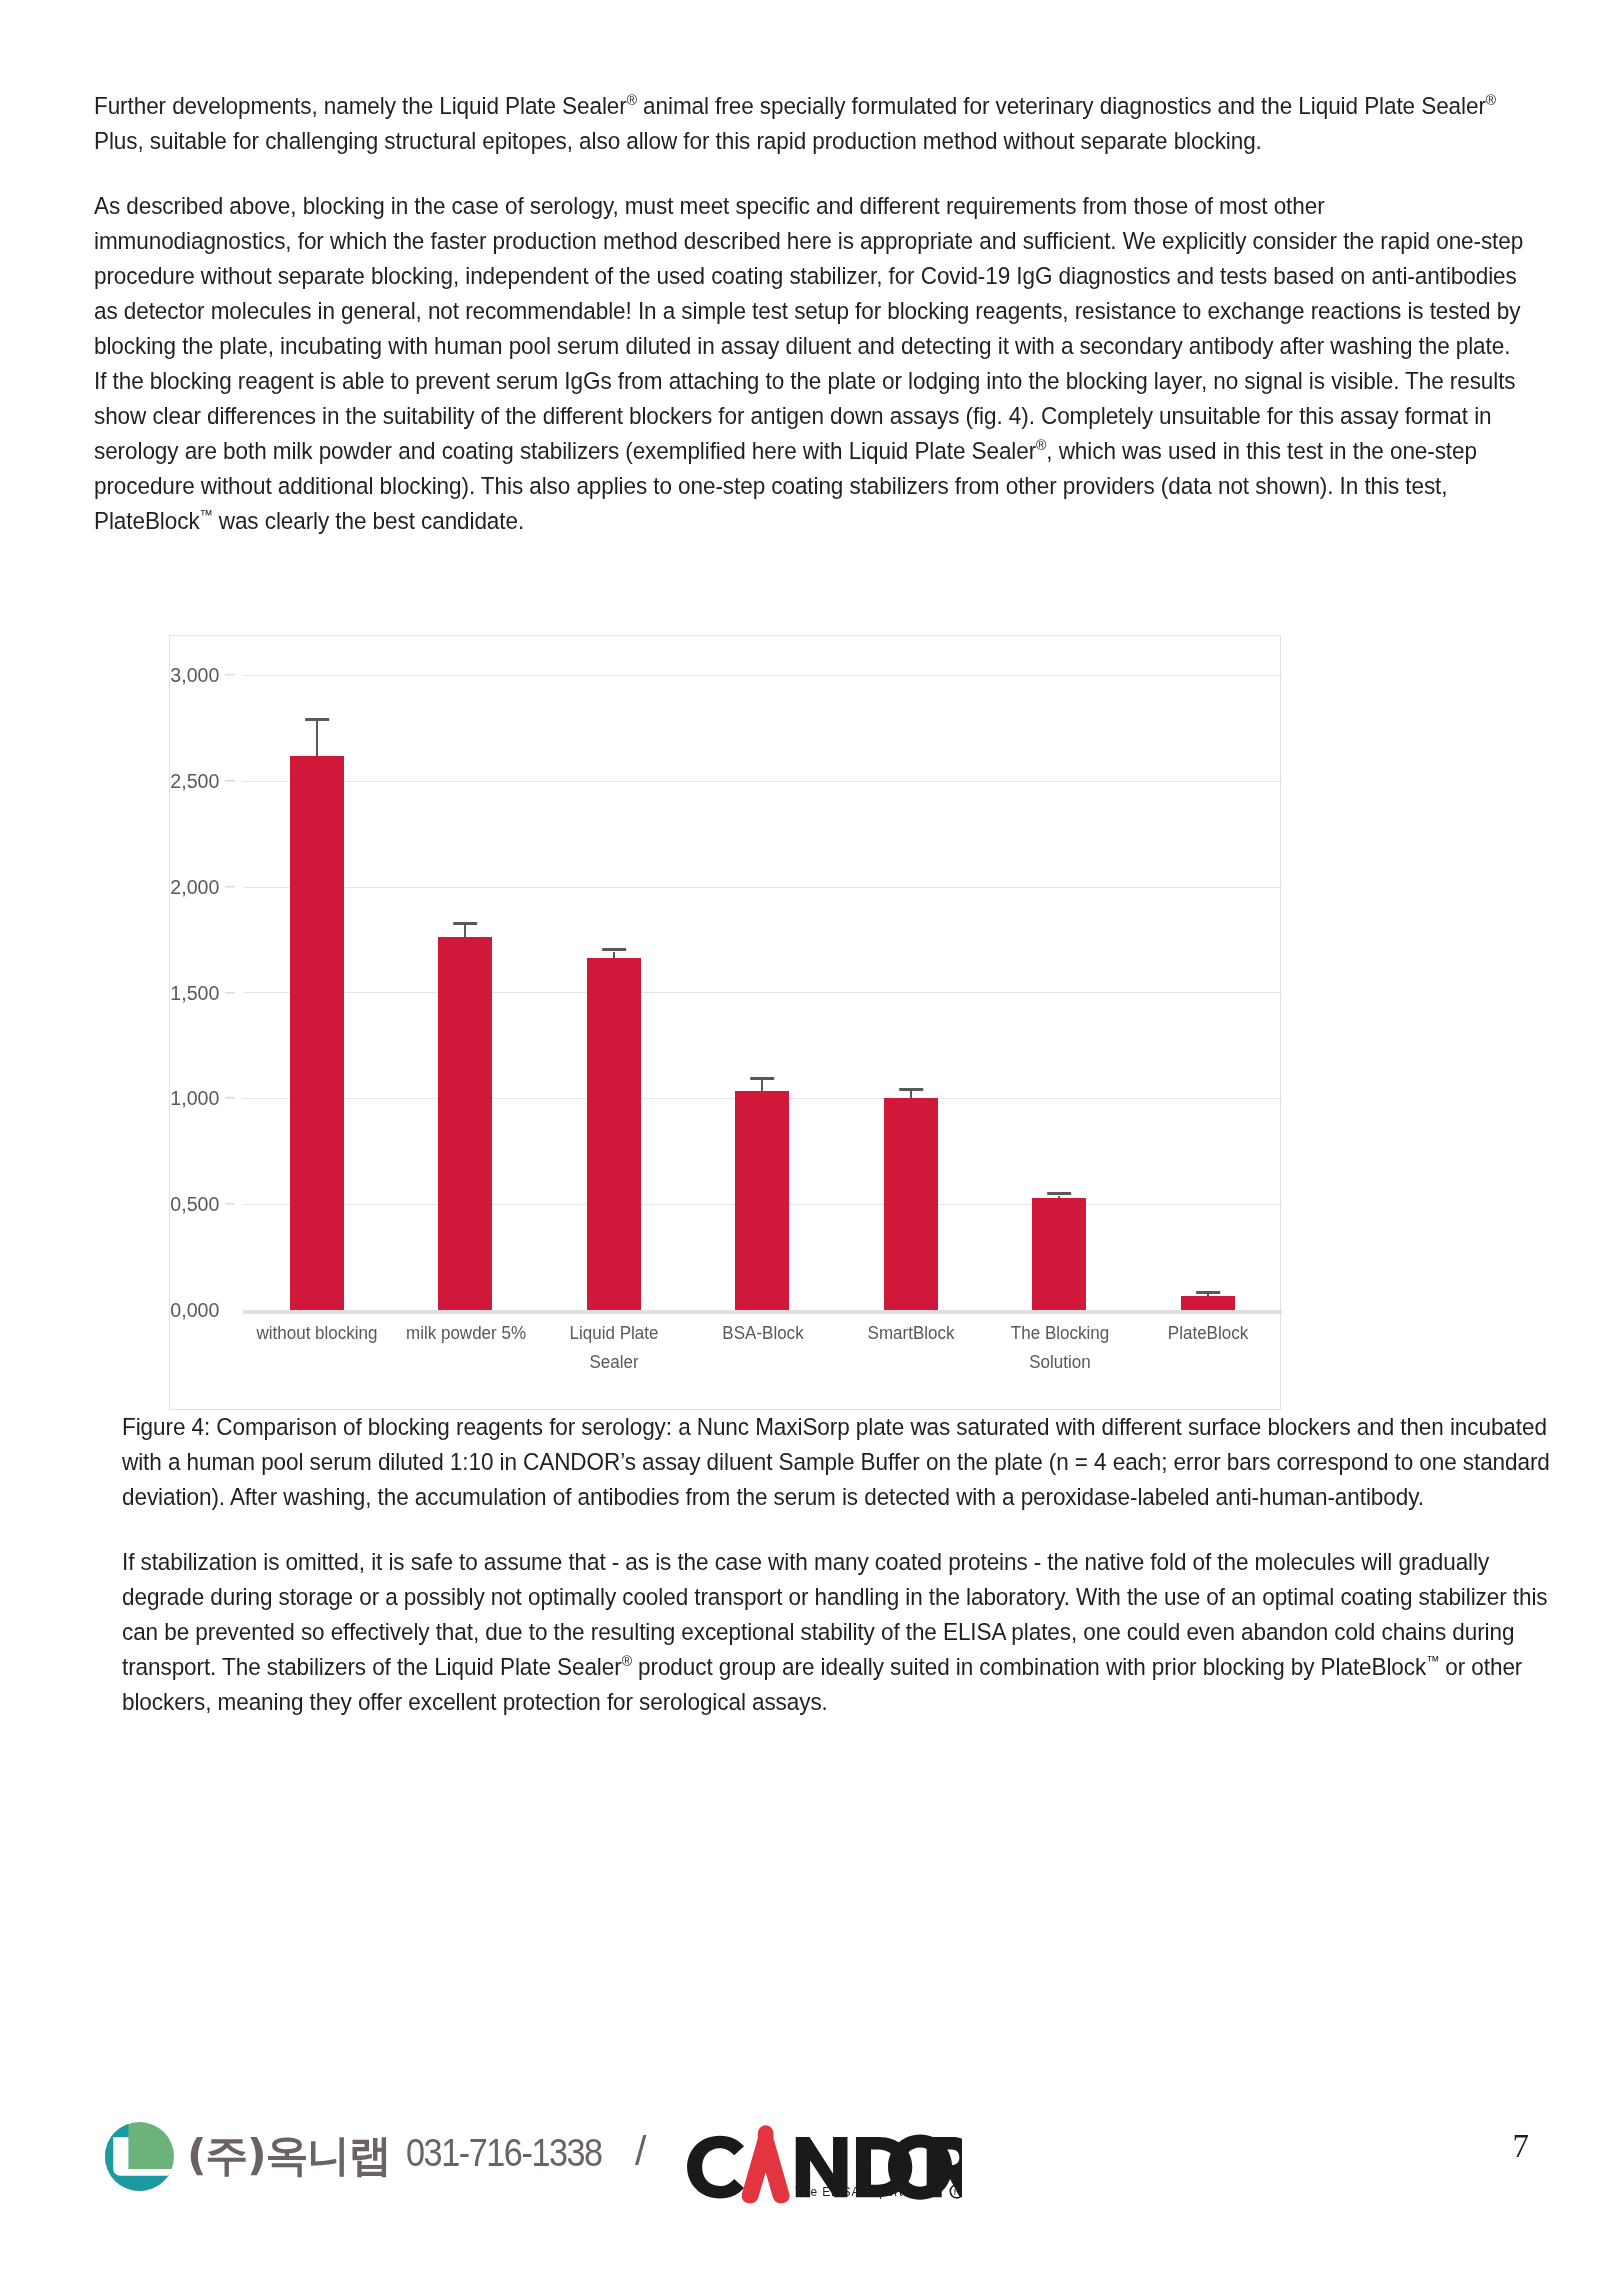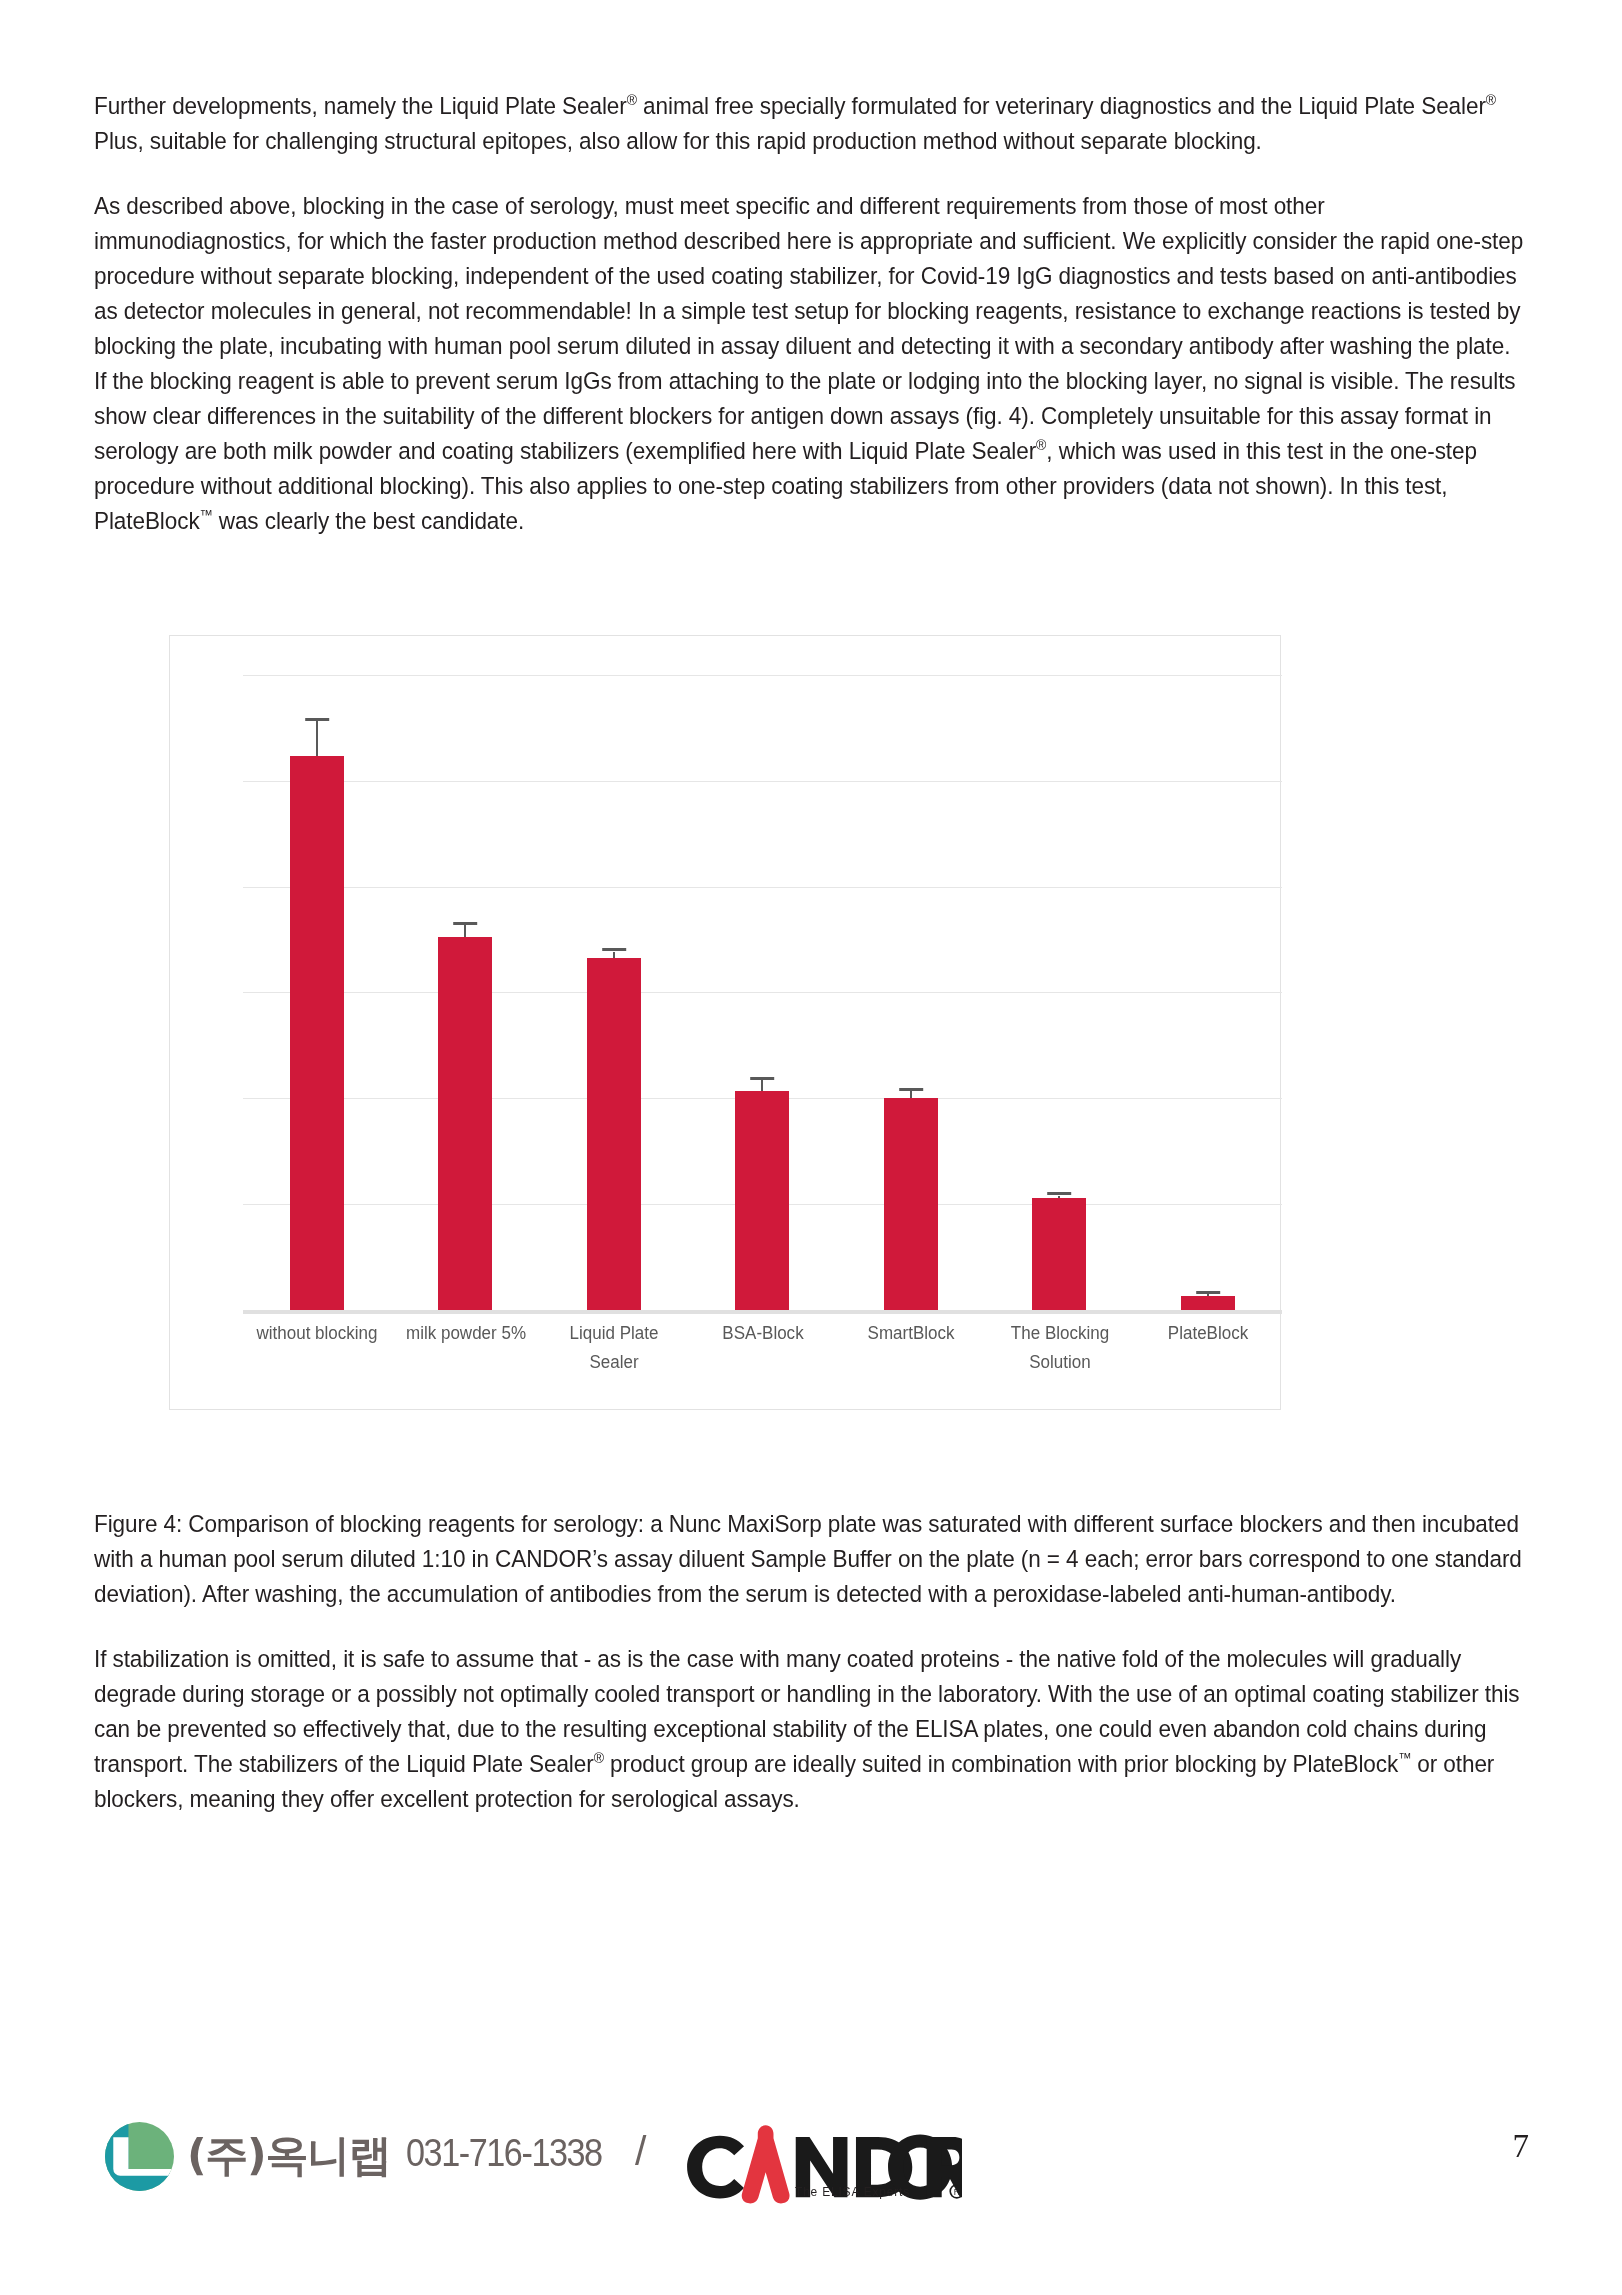--- a/index.html
+++ b/index.html
@@ -224,20 +224,35 @@
 
 <div class="page">
 
   <div class="content">
     <p class="body-par">Further developments, namely the Liquid Plate Sealer<sup class="reg">®</sup> animal free specially formulated for veterinary diagnostics and the Liquid Plate Sealer<sup class="reg">®</sup> Plus, suitable for challenging structural epitopes, also allow for this rapid production method without separate blocking.</p>
     <p class="body-par">As described above, blocking in the case of serology, must meet specific and different requirements from those of most other immunodiagnostics, for which the faster production method described here is appropriate and sufficient. We explicitly consider the rapid one-step procedure without separate blocking, independent of the used coating stabilizer, for Covid-19 IgG diagnostics and tests based on anti-antibodies as detector molecules in general, not recommendable! In a simple test setup for blocking reagents, resistance to exchange reactions is tested by blocking the plate, incubating with human pool serum diluted in assay diluent and detecting it with a secondary antibody after washing the plate. If the blocking reagent is able to prevent serum IgGs from attaching to the plate or lodging into the blocking layer, no signal is visible. The results show clear differences in the suitability of the different blockers for antigen down assays (fig. 4). Completely unsuitable for this assay format in serology are both milk powder and coating stabilizers (exemplified here with Liquid Plate Sealer<sup class="reg">®</sup>, which was used in this test in the one-step procedure without additional blocking). This also applies to one-step coating stabilizers from other providers (data not shown). In this test, PlateBlock<sup class="tm">™</sup> was clearly the best candidate.</p>
   </div>
 
   <div class="figure-wrap">
     <div class="chart">
+      <div class="ylabels" id="yaxis">
+          <div class="ylabel" style="top: 39px;">3,000</div>
+          <div class="ytick" style="top: 39px;"></div>
+          <div class="ylabel" style="top: 145px;">2,500</div>
+          <div class="ytick" style="top: 145px;"></div>
+          <div class="ylabel" style="top: 251px;">2,000</div>
+          <div class="ytick" style="top: 251px;"></div>
+          <div class="ylabel" style="top: 357px;">1,500</div>
+          <div class="ytick" style="top: 357px;"></div>
+          <div class="ylabel" style="top: 462px;">1,000</div>
+          <div class="ytick" style="top: 462px;"></div>
+          <div class="ylabel" style="top: 568px;">0,500</div>
+          <div class="ytick" style="top: 568px;"></div>
+          <div class="ylabel" style="top: 674px;">0,000</div>
+        </div>
       <div class="plot" id="plotgrid">
           <div class="gridline" style="top: 0px;"></div>
           <div class="gridline" style="top: 106px;"></div>
           <div class="gridline" style="top: 212px;"></div>
           <div class="gridline" style="top: 317px;"></div>
           <div class="gridline" style="top: 423px;"></div>
           <div class="gridline" style="top: 529px;"></div>
           <div class="gridline baseline" style="top: 635px;"></div>
         </div>
       <div class="bars" id="barsbox">
@@ -298,21 +313,21 @@
             <div>The Blocking</div>
             <div>Solution</div>
           </div>
           <div class="xlabel" style="left: 871px; width: 188px;">
             <div>PlateBlock</div>
           </div>
         </div>
     </div>
   </div>
 
-  <div class="content" style="top:1506px;">
+  <div class="content" style="top:1409px;margin-left:28px;">
     <p class="body-par">Figure 4: Comparison of blocking reagents for serology: a Nunc MaxiSorp plate was saturated with different surface blockers and then incubated with a human pool serum diluted 1:10 in CANDOR’s assay diluent Sample Buffer on the plate (n = 4 each; error bars correspond to one standard deviation). After washing, the accumulation of antibodies from the serum is detected with a peroxidase-labeled anti-human-antibody.</p>
     <p class="body-par">If stabilization is omitted, it is safe to assume that - as is the case with many coated proteins - the native fold of the molecules will gradually degrade during storage or a possibly not optimally cooled transport or handling in the laboratory. With the use of an optimal coating stabilizer this can be prevented so effectively that, due to the resulting exceptional stability of the ELISA plates, one could even abandon cold chains during transport. The stabilizers of the Liquid Plate Sealer<sup class="reg">®</sup> product group are ideally suited in combination with prior blocking by PlateBlock<sup class="tm">™</sup> or other blockers, meaning they offer excellent protection for serological assays.</p>
   </div>
 
   <div class="footer">
 
     <svg class="omni-logo" viewBox="0 0 100 100">
       <defs>
         <clipPath id="circ">
             <circle cx="50" cy="50" r="50"></circle>

